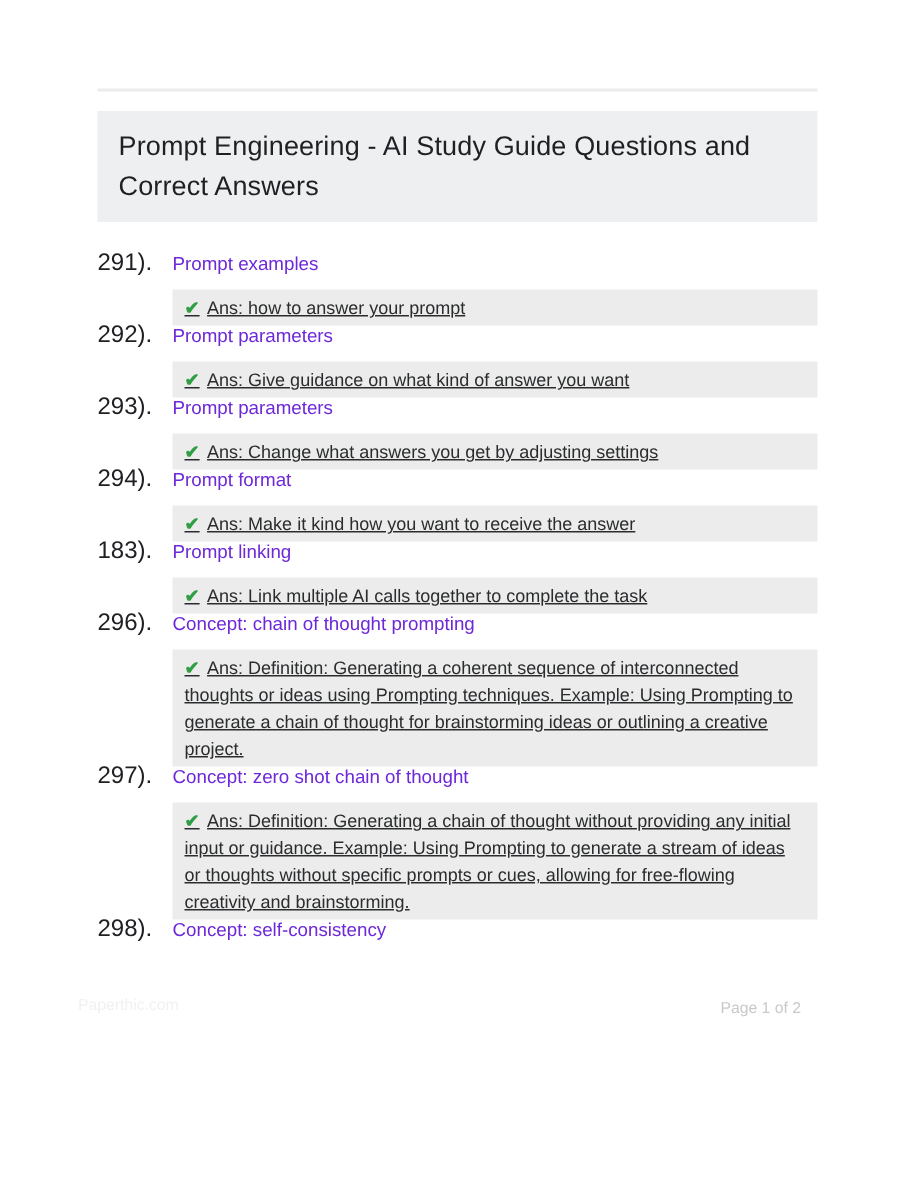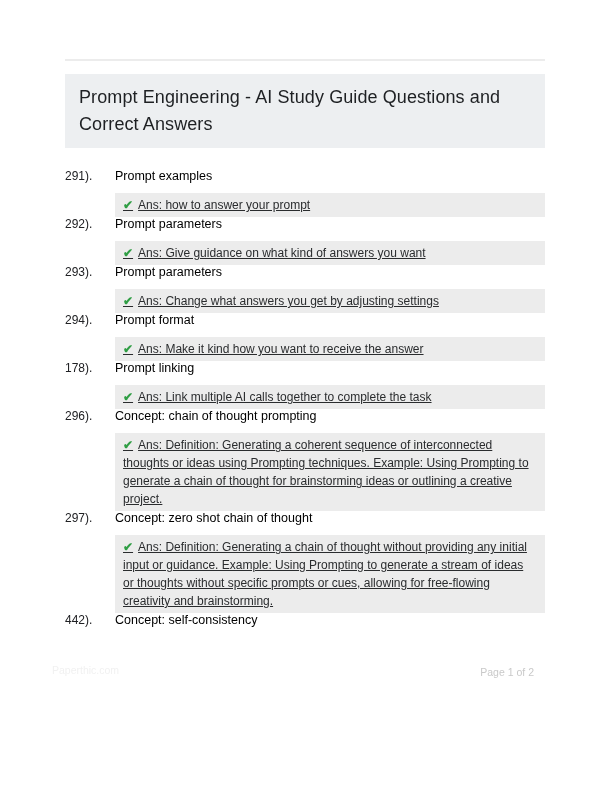--- a/index.html
+++ b/index.html
@@ -47,32 +47,32 @@
   }
   .qa-item {
     display: flex;
   }
   .qa-item:first-child {
     margin-top: 0;
   }
   .q-num {
     width: 50px;
     flex: 0 0 50px;
-    font-size: 12px;
+    font-size: 16px;
     line-height: 14px;
     color: #202124;
   }
   .q-body {
     flex: 1 1 auto;
     min-width: 0;
   }
   .q-text {
     font-size: 12.5px;
     line-height: 14px;
-    color: #000000;
+    color: #6d28d9;
   }
   .answer-box {
     margin-top: 10px;
     background: #ececec;
     padding: 3px 8px;
     font-size: 12px;
     line-height: 18px;
     color: #2a2c2e;
     text-decoration: underline;
   }
@@ -116,42 +116,42 @@
         <div class="q-body">
           <div class="q-text">Prompt examples</div>
           <div class="answer-box"><span class="check">✔</span><span>Ans: how to answer your prompt</span></div>
         </div>
       </div>
 
       <div class="qa-item">
         <div class="q-num">292).</div>
         <div class="q-body">
           <div class="q-text">Prompt parameters</div>
-          <div class="answer-box"><span class="check">✔</span><span>Ans: Give guidance on what kind of answers you want</span></div>
+          <div class="answer-box"><span class="check">✔</span><span>Ans: Give guidance on what kind of answer you want</span></div>
         </div>
       </div>
 
       <div class="qa-item">
         <div class="q-num">293).</div>
         <div class="q-body">
           <div class="q-text">Prompt parameters</div>
           <div class="answer-box"><span class="check">✔</span><span>Ans: Change what answers you get by adjusting settings</span></div>
         </div>
       </div>
 
       <div class="qa-item">
         <div class="q-num">294).</div>
         <div class="q-body">
           <div class="q-text">Prompt format</div>
           <div class="answer-box"><span class="check">✔</span><span>Ans: Make it kind how you want to receive the answer</span></div>
         </div>
       </div>
 
       <div class="qa-item">
-        <div class="q-num">178).</div>
+        <div class="q-num">183).</div>
         <div class="q-body">
           <div class="q-text">Prompt linking</div>
           <div class="answer-box"><span class="check">✔</span><span>Ans: Link multiple AI calls together to complete the task</span></div>
         </div>
       </div>
 
       <div class="qa-item">
         <div class="q-num">296).</div>
         <div class="q-body">
           <div class="q-text">Concept: chain of thought prompting</div>
@@ -161,21 +161,21 @@
 
       <div class="qa-item">
         <div class="q-num">297).</div>
         <div class="q-body">
           <div class="q-text">Concept: zero shot chain of thought</div>
           <div class="answer-box"><span class="check">✔</span><span>Ans: Definition: Generating a chain of thought without providing any initial input or guidance. Example: Using Prompting to generate a stream of ideas or thoughts without specific prompts or cues, allowing for free-flowing creativity and brainstorming.</span></div>
         </div>
       </div>
 
       <div class="qa-item">
-        <div class="q-num">442).</div>
+        <div class="q-num">298).</div>
         <div class="q-body">
           <div class="q-text">Concept: self-consistency</div>
 
         </div>
       </div>
 
     </div>
   </div>
 
   <div class="footer-watermark">Paperthic.com</div>

